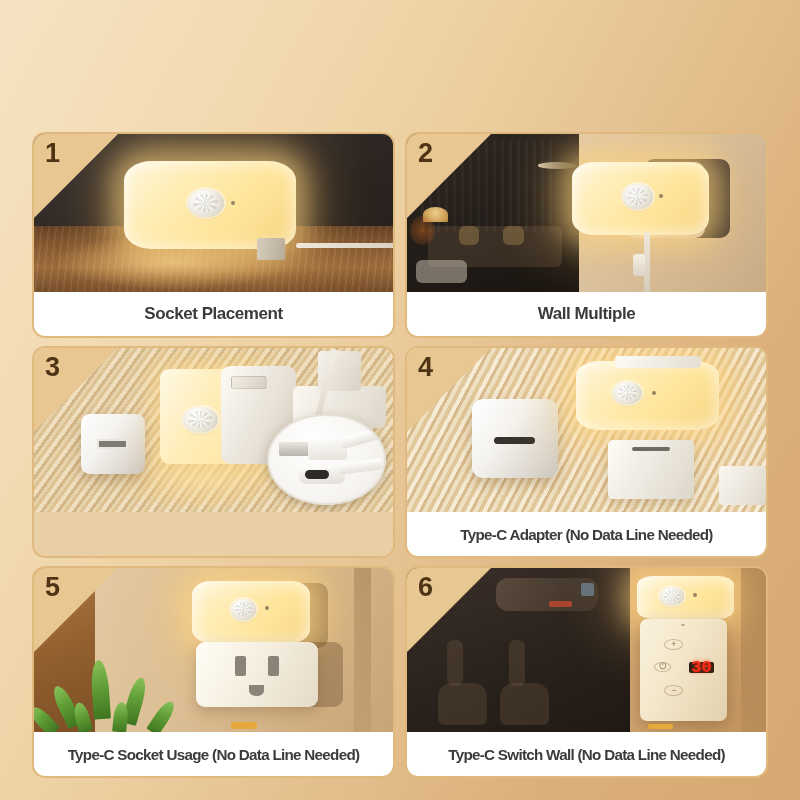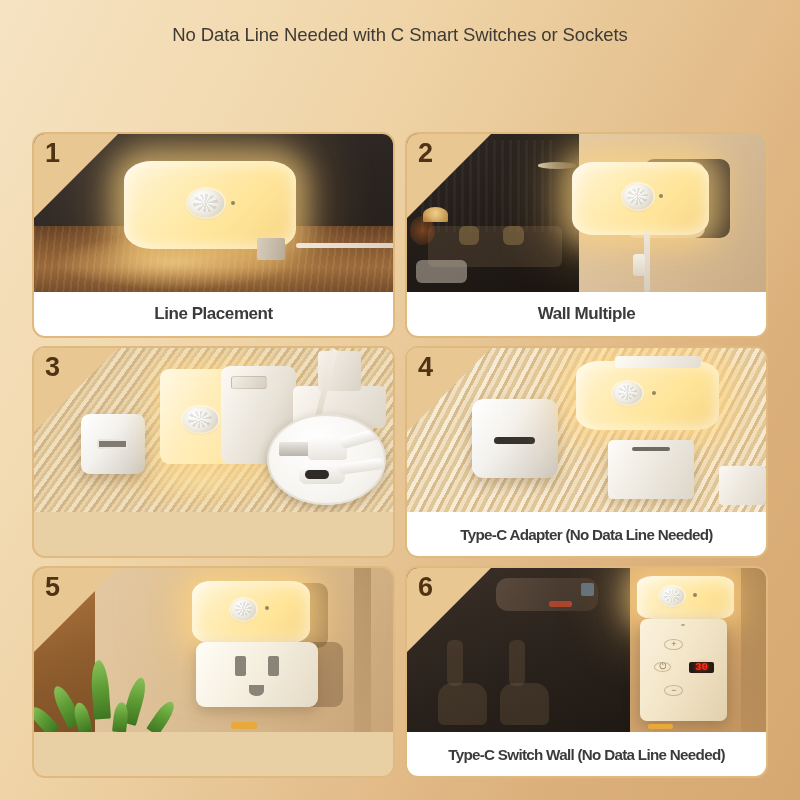--- a/index.html
+++ b/index.html
@@ -273,21 +273,20 @@
     text-shadow: 0 0 4px rgba(255,60,20,0.9);
   }
 
   
   .silhouette { position:absolute; background: rgba(120,95,70,0.30); border-radius:6px; }
 </style>
 </head>
 <body>
 
 <div class="header">
-  <div class="subtitle">No Data Line Needed with C Smart Switches or Sockets</div>
 </div>
 
 <div class="grid">
 
   <div class="card">
     <div class="photo">
       <div class="fill darkwall"></div>
       <div class="woodtable"></div>
       <div class="glowpool" style="left:6%;bottom:2%;width:66%;height:34%;"></div>
 
@@ -302,21 +301,21 @@
 
       <div style="position:absolute;left:73%;top:69%;width:30%;height:5px;background:linear-gradient(90deg,#efe7da,#d8cfc0);border-radius:3px;"></div>
     </div>
 
     <div class="corner">
       <div class="tri"></div>
       <div class="num">1</div>
     </div>
 
     <div class="caption">
-      <span>Line Placement</span>
+      <span>Socket Placement</span>
     </div>
   </div>
 
   <div class="card">
     <div class="photo">
 
       <div class="fill" style="background:linear-gradient(125deg,#e9d8bf 0%,#dcc4a3 55%,#c9ac86 100%);"></div>
 
       <div style="position:absolute;left:0;top:0;width:48%;height:100%;background:linear-gradient(160deg,#2e2722 0%,#221c18 60%,#191410 100%);">
         <div style="position:absolute;left:8%;top:4%;width:78%;height:58%;background:repeating-linear-gradient(90deg,rgba(255,255,255,0.035) 0 3px,rgba(0,0,0,0) 3px 8px);"></div>
@@ -457,20 +456,23 @@
         <div class="leaf" style="left:42%;bottom:0%;width:9%;height:40%;transform:rotate(6deg);"></div>
         <div class="leaf" style="left:20%;bottom:0%;width:9%;height:40%;transform:rotate(-14deg);"></div>
       </div>
     </div>
 
     <div class="corner">
       <div class="tri"></div>
       <div class="num">5</div>
     </div>
 
+    <div class="caption cap-sm">
+      <span>Type-C Socket Usage (No Data Line Needed)</span>
+    </div>
   </div>
 
   <div class="card">
     <div class="photo">
 
       <div class="fill" style="background:linear-gradient(120deg,#e2bd8c 0%,#d6ab78 50%,#c2945f 100%);"></div>
 
       <div style="position:absolute;left:0;top:0;width:62%;height:100%;background:linear-gradient(160deg,#3b3029 0%,#2a221c 55%,#1f1914 100%);">
         <div style="position:absolute;left:40%;top:6%;width:46%;height:20%;border-radius:12px;background:linear-gradient(120deg,#5a4a3c,#3d3128);"></div>
         <div style="position:absolute;left:78%;top:9%;width:6%;height:8%;background:rgba(120,160,190,0.55);border-radius:2px;"></div>
@@ -485,21 +487,21 @@
         <div class="face"></div>
         <div class="pir" style="left:24%;top:26%;width:25%;height:42%;"></div>
         <div class="leddot" style="left:58%;top:40%;"></div>
       </div>
 
       <div class="switchplate" style="left:65%;top:31%;width:24%;height:62%;">
         <div style="position:absolute;left:47%;top:5%;width:5%;height:2.2%;border-radius:50%;background:rgba(120,95,55,0.5);"></div>
         <div class="sw-btn" style="left:28%;top:20%;width:22%;height:11%;">+</div>
         <div class="sw-btn" style="left:16%;top:42%;width:20%;height:10%;">⏻</div>
         <div class="sw-btn" style="left:28%;top:65%;width:22%;height:11%;">−</div>
-        <div class="sw-display" style="left:56%;top:42%;width:30%;height:11%;font-size:11px;">30</div>
+        <div class="sw-display" style="left:56%;top:42%;width:30%;height:11%;font-size:17px;">30</div>
       </div>
       <div style="position:absolute;left:67%;bottom:2%;width:7%;height:3%;background:#e8a93c;border-radius:2px;"></div>
 
       <div style="position:absolute;right:0;top:0;width:7%;height:100%;background:linear-gradient(180deg,rgba(120,85,45,0.3),rgba(120,85,45,0.12));"></div>
     </div>
 
     <div class="corner">
       <div class="tri"></div>
       <div class="num">6</div>
     </div>

